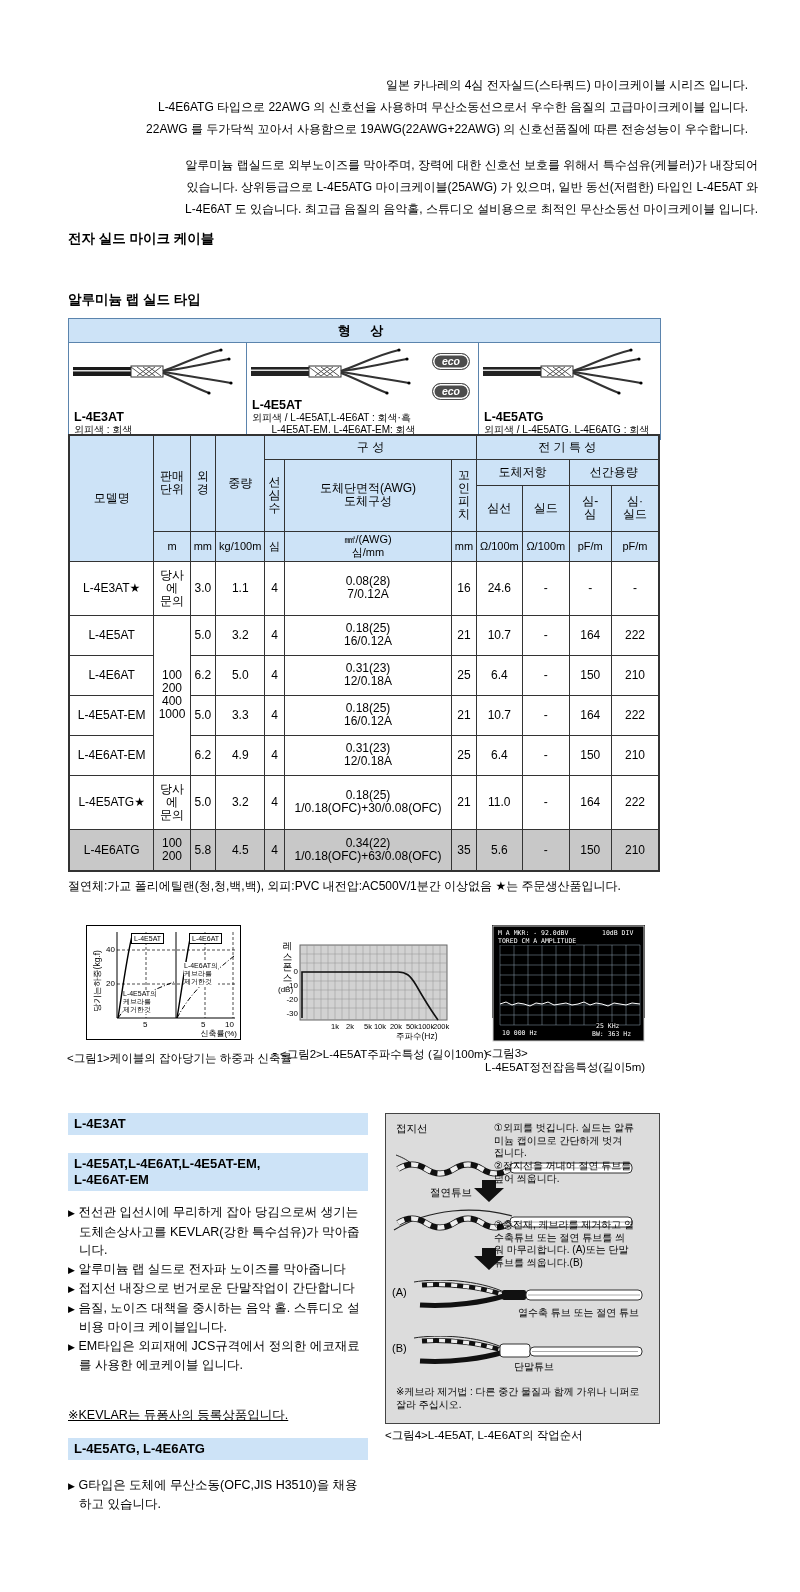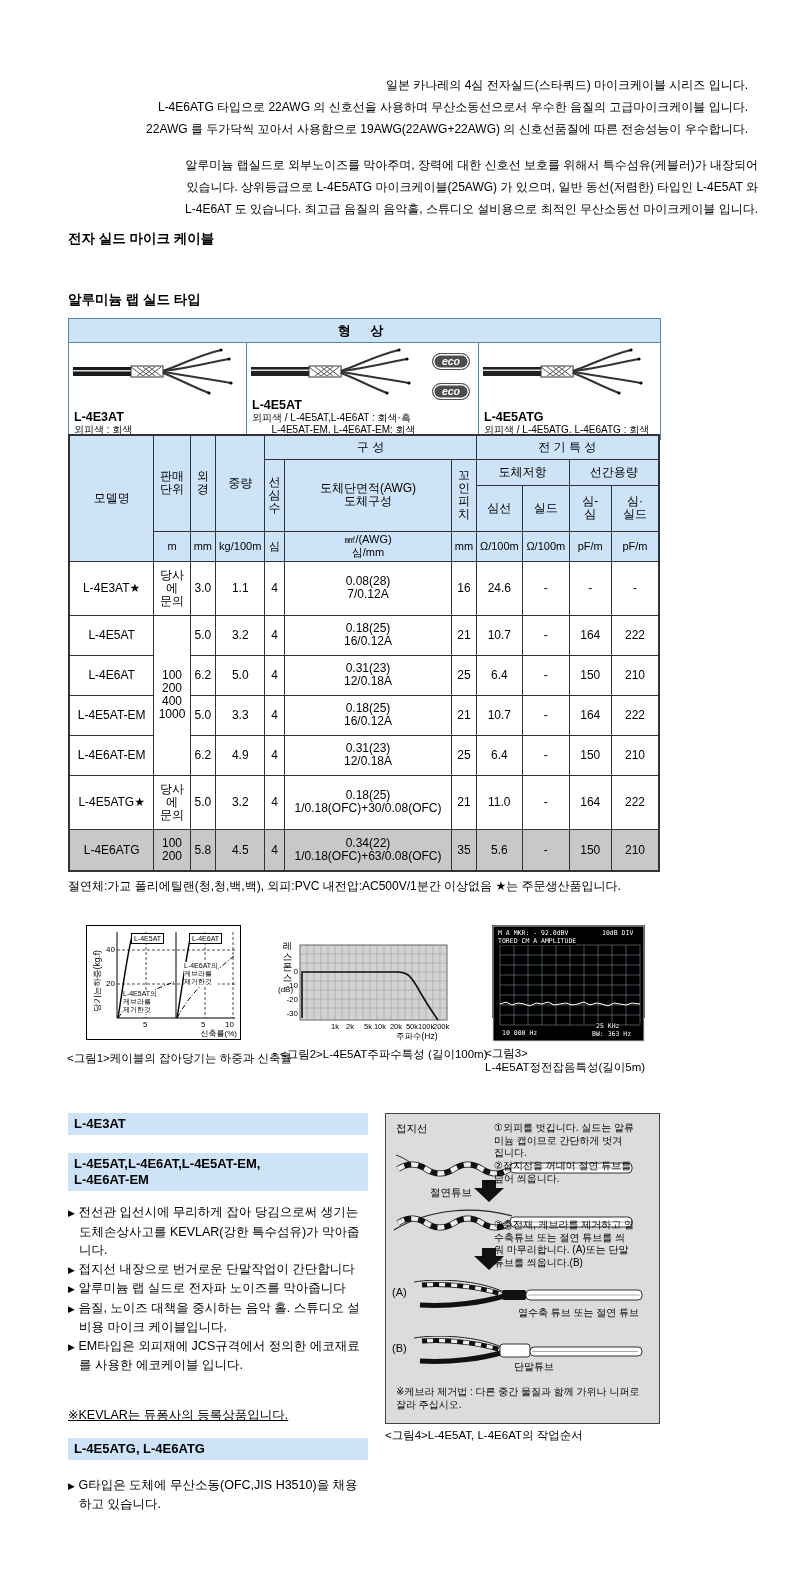--- a/index.html
+++ b/index.html
@@ -499,22 +499,22 @@
   </div>
   <div class="abs figcap" style="left:485px;top:1046px;">&lt;그림3&gt;</div>
   <div class="abs figcap" style="left:485px;top:1060px;">L-4E5AT정전잡음특성(길이5m)</div>
 
   <div class="abs leftcol" style="left:68px;top:1113px;">
     <div class="tbar">L-4E3AT</div>
     <div class="tbar" style="margin-top:18px;">L-4E5AT,L-4E6AT,L-4E5AT-EM,
 L-4E6AT-EM</div>
     <div style="margin-top:12px;">
       <div class="blt"><span class="tri">▶</span> <span>전선관 입선시에 무리하게 잡아 당김으로써 생기는 도체손상사고를 KEVLAR(강한 특수섬유)가 막아줍니다.</span></div>
+      <div class="blt"><span class="tri">▶</span> <span>알루미늄 랩 실드로 전자파 노이즈를 막아줍니다</span></div>
       <div class="blt"><span class="tri">▶</span> <span>접지선 내장으로 번거로운 단말작업이 간단합니다</span></div>
-      <div class="blt"><span class="tri">▶</span> <span>알루미늄 랩 실드로 전자파 노이즈를 막아줍니다</span></div>
       <div class="blt"><span class="tri">▶</span> <span>음질, 노이즈 대책을 중시하는 음악 홀. 스튜디오 설비용 마이크 케이블입니다.</span></div>
       <div class="blt"><span class="tri">▶</span> <span>EM타입은 외피재에 JCS규격에서 정의한 에코재료를 사용한 에코케이블 입니다.</span></div>
     </div>
     <div class="plain" style="margin-top:32px;text-decoration:underline;">※KEVLAR는 듀퐁사의 등록상품입니다.</div>
     <div class="tbar" style="margin-top:14px;">L-4E5ATG, L-4E6ATG</div>
     <div class="blt" style="margin-top:16px;"><span class="tri">▶</span> <span>G타입은 도체에 무산소동(OFC,JIS H3510)을 채용하고 있습니다.</span></div>
   </div>
 
   <div class="abs fig4box" style="left:385px;top:1113px;">
     <div class="f4lbl" style="left:10px;top:8px;">접지선</div>

